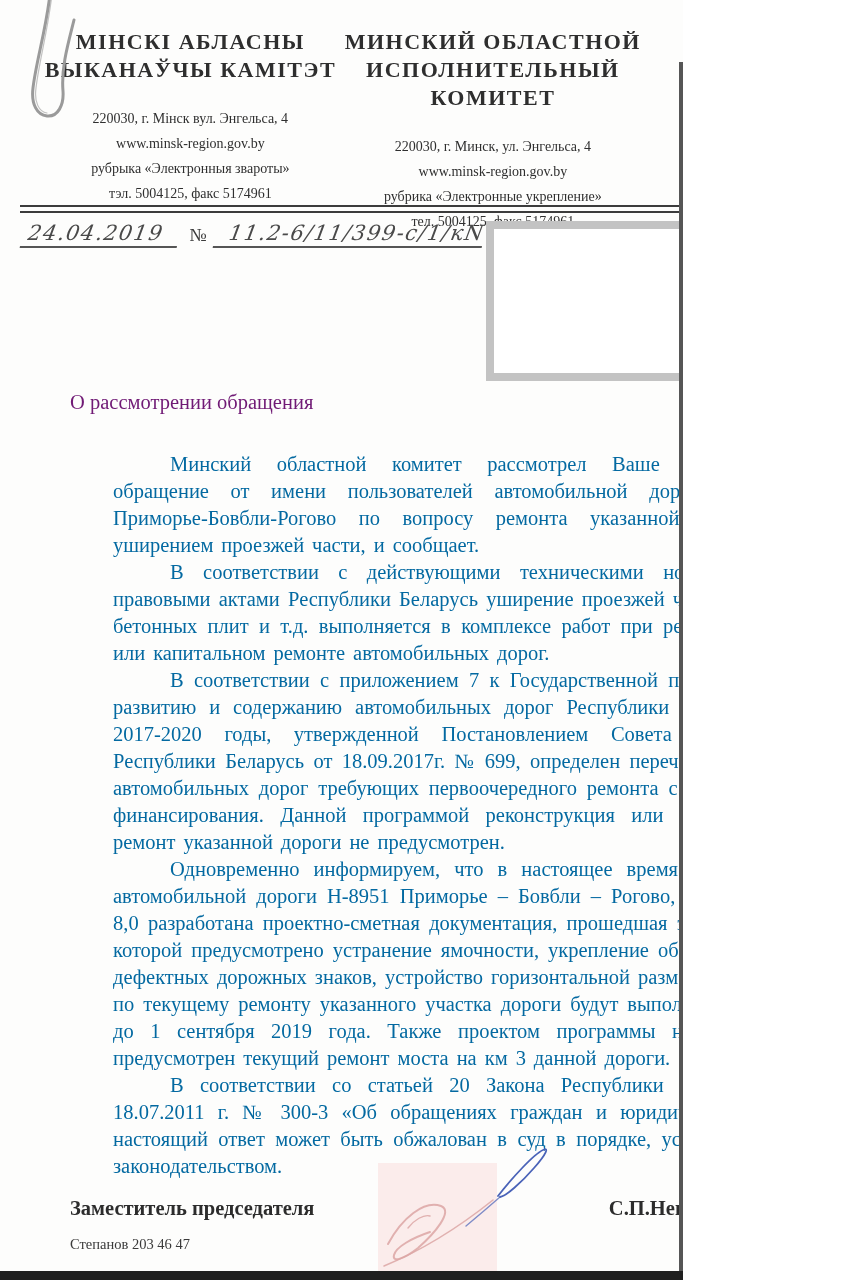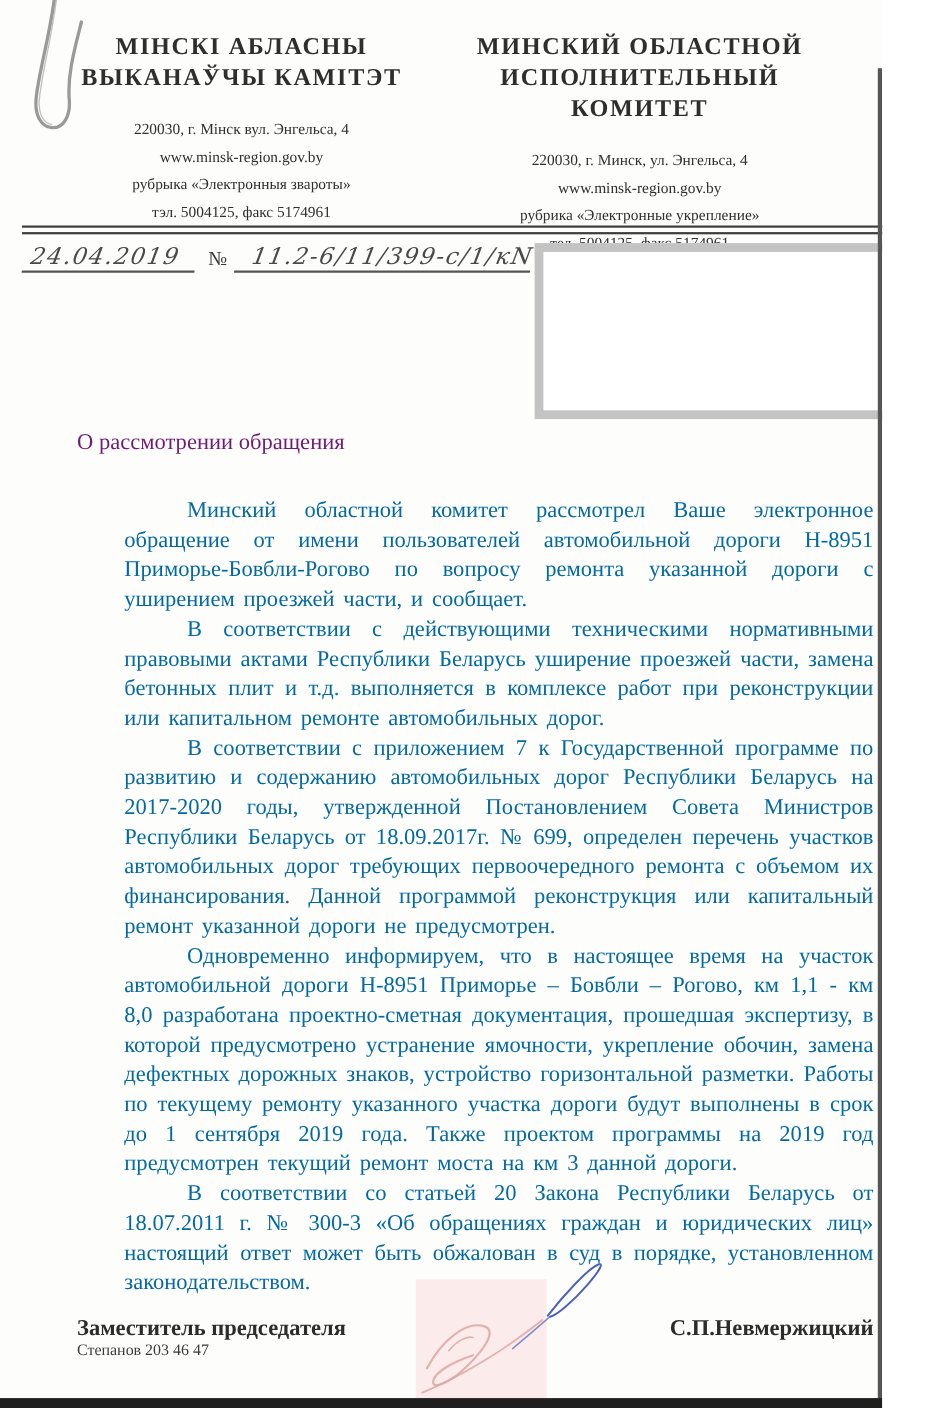--- a/index.html
+++ b/index.html
@@ -1,19 +1,19 @@
 <!DOCTYPE html>
 <html><head>
 <meta charset="utf-8">
 <style>
   * { box-sizing: border-box; margin: 0; padding: 0; }
   html, body { background: #ffffff; }
   .page {
     position: relative;
-    width: 802px;
+    width: 683px;
     height: 1280px;
     background: #fdfdfc;
     overflow: hidden;
     font-family: "Liberation Serif", "DejaVu Serif", serif;
     color: #333;
   }
   
   .letterhead {
     position: absolute;
     top: 28px; left: 0; right: 30px;
@@ -107,21 +107,21 @@
   .signoff {
     margin-top: 17px;
     display: flex;
     justify-content: space-between;
     align-items: flex-end;
     font-size: 20.5px;
     color: #2c2c2c;
     font-weight: bold;
   }
   .executor {
-    margin-top: 0;
+    margin-top: 16px;
     font-size: 14.5px;
     color: #3a3a3a;
   }
   
   .stamp-mark {
     position: absolute;
     left: 378px; top: 1163px;
     width: 119px; height: 109px;
     background: #fbeceb;
   }

